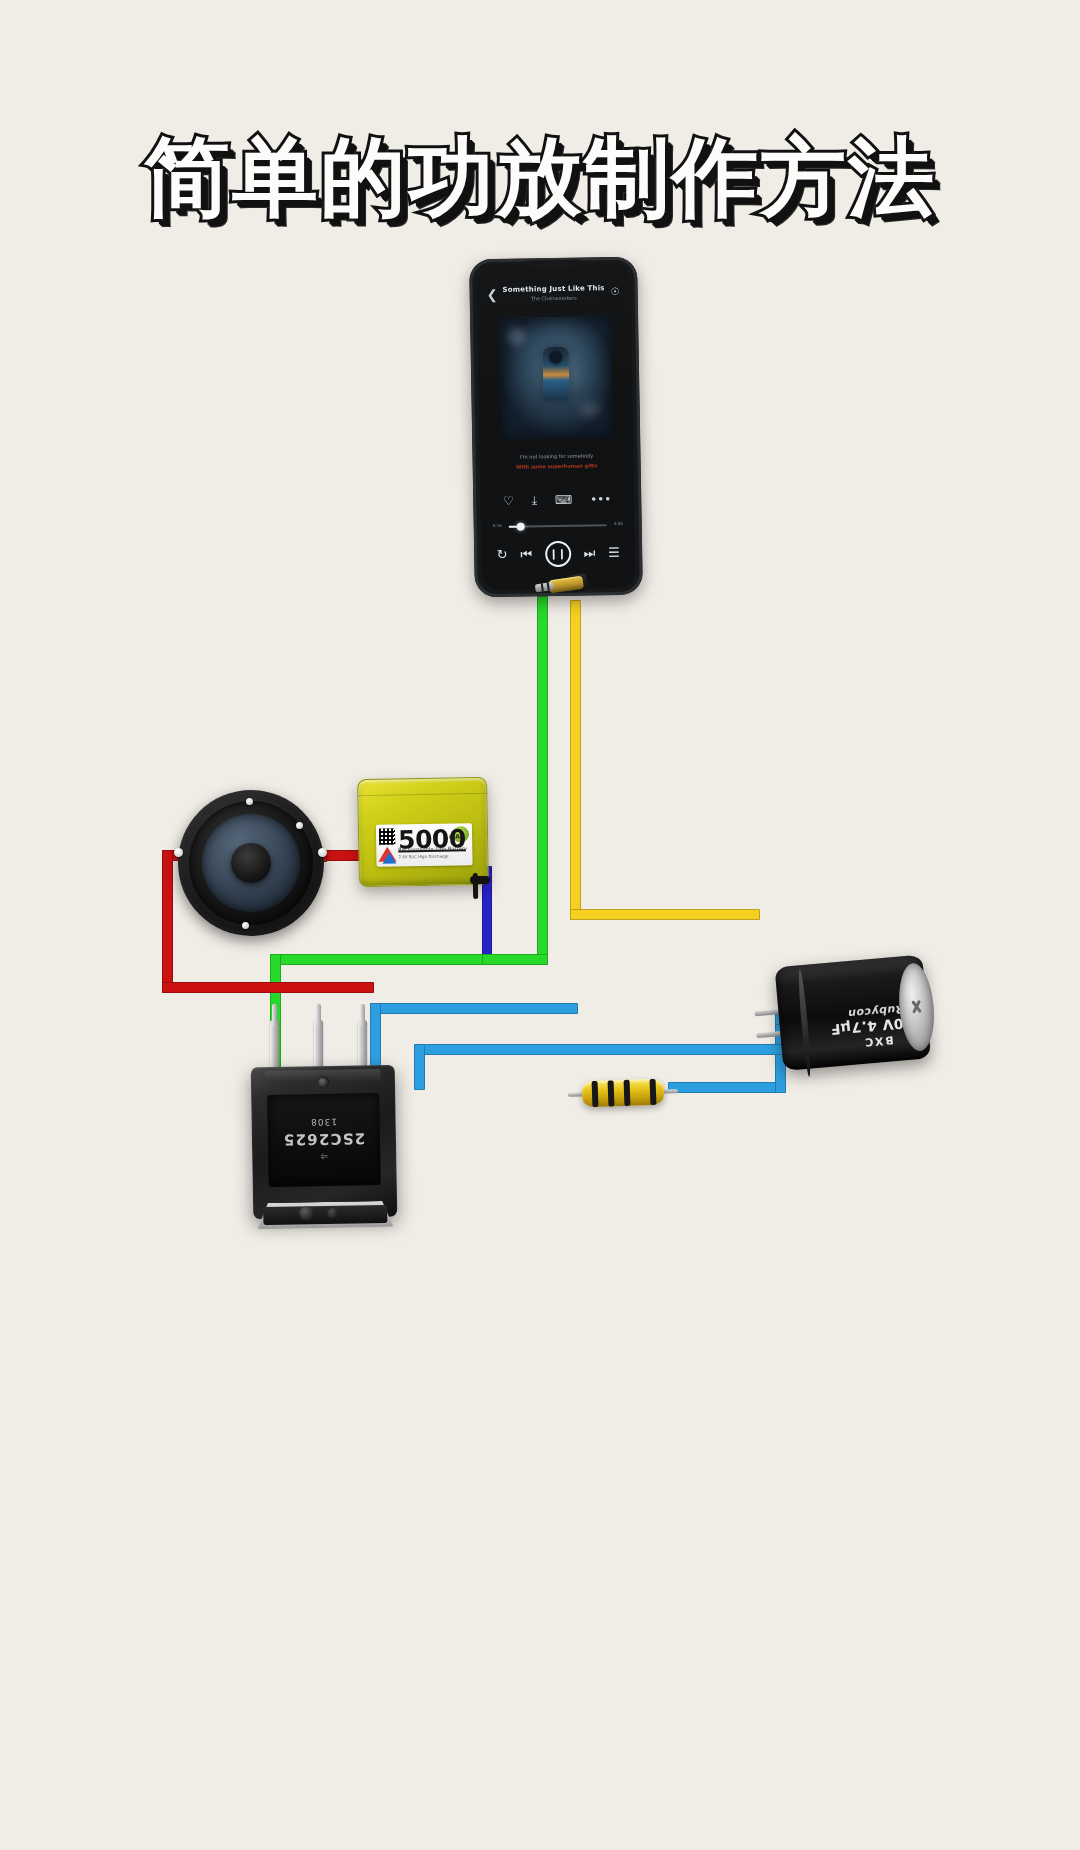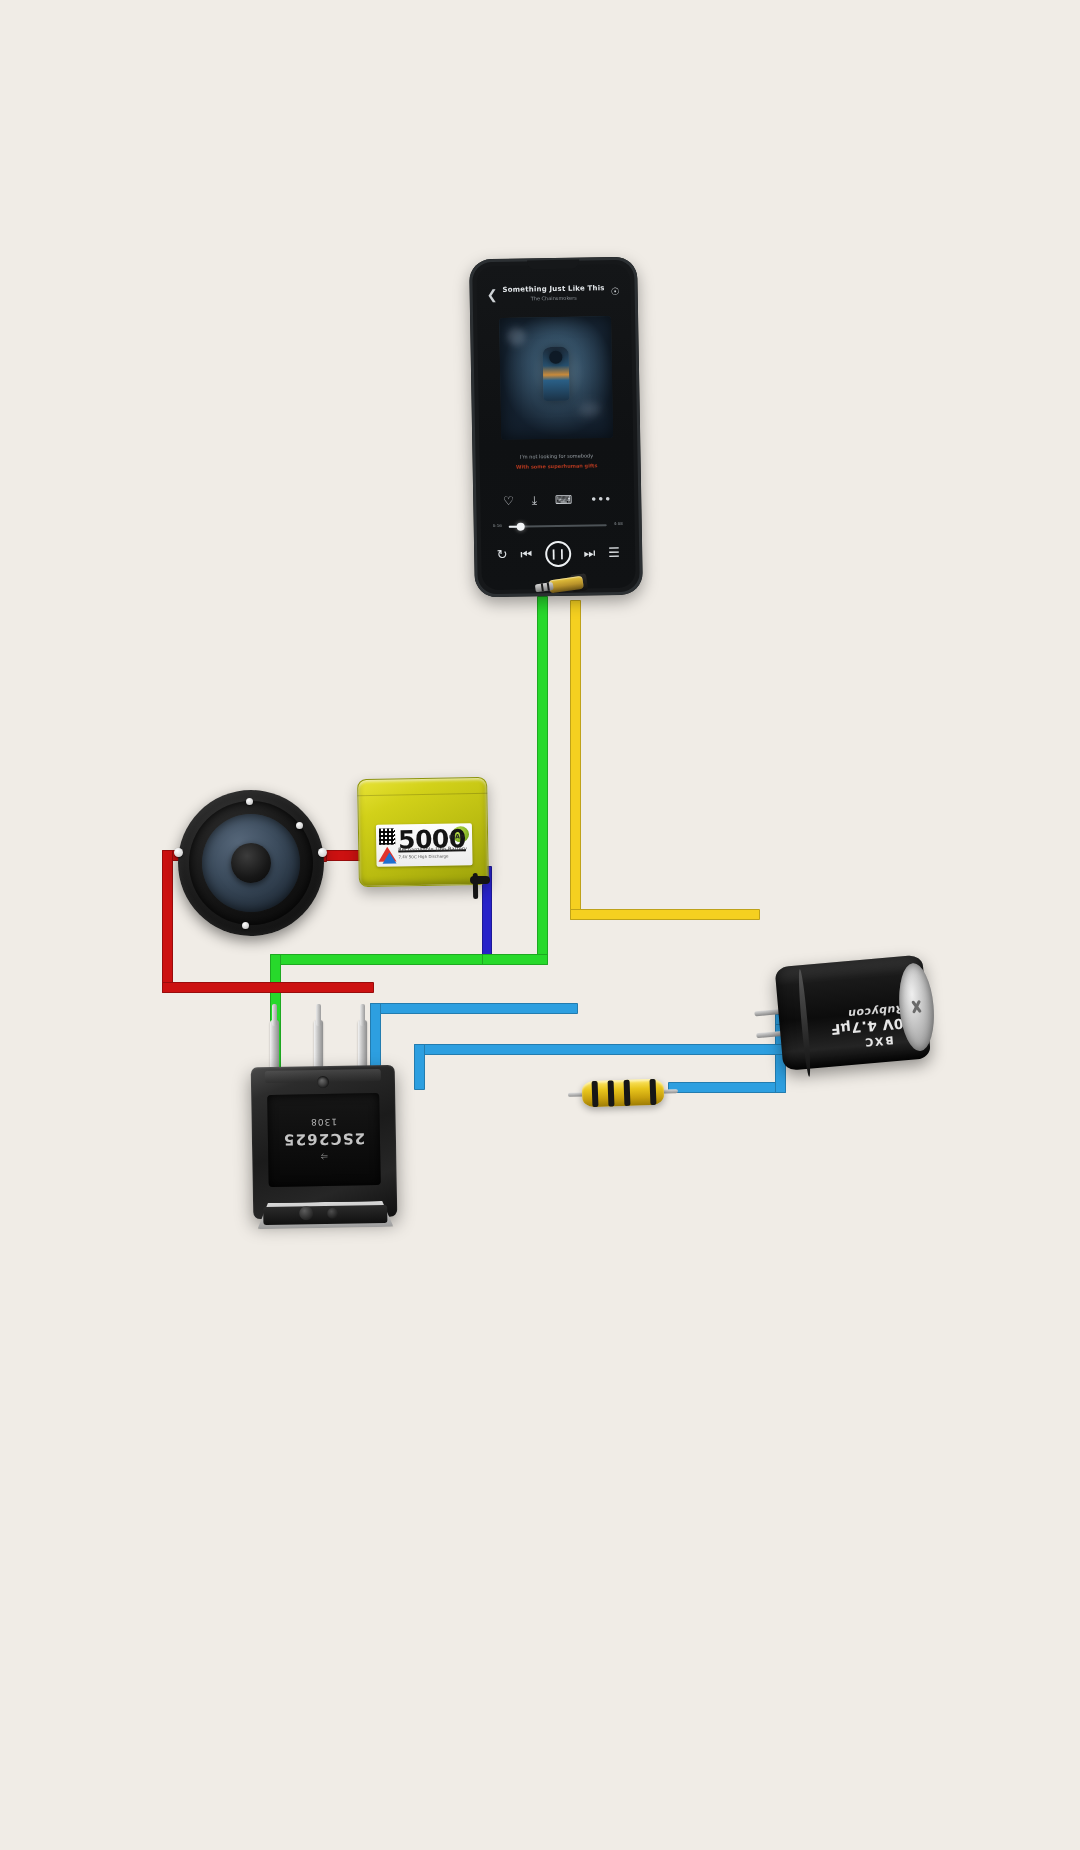--- a/index.html
+++ b/index.html
@@ -406,20 +406,21 @@
   .tr-screw2{
     position:absolute;left:74px;bottom:-1px;width:11px;height:11px;border-radius:50%;
     background:radial-gradient(circle at 38% 32%,#4e4e4e,#0a0a0a);
   }
 </style>
 </head>
 <body>
 
 <div id="stage">
 
+  <div class="title">简单的功放制作方法</div>
 
   <div class="wire green" style="left:537px;top:596px;width:11px;height:368px;"></div>
   <div class="wire green" style="left:270px;top:954px;width:278px;height:11px;"></div>
   <div class="wire green" style="left:270px;top:954px;width:11px;height:120px;"></div>
 
   <div class="wire yellow" style="left:570px;top:600px;width:11px;height:320px;"></div>
   <div class="wire yellow" style="left:570px;top:909px;width:190px;height:11px;"></div>
 
   <div class="wire red" style="left:162px;top:850px;width:76px;height:11px;"></div>
   <div class="wire red" style="left:162px;top:850px;width:11px;height:143px;"></div>

